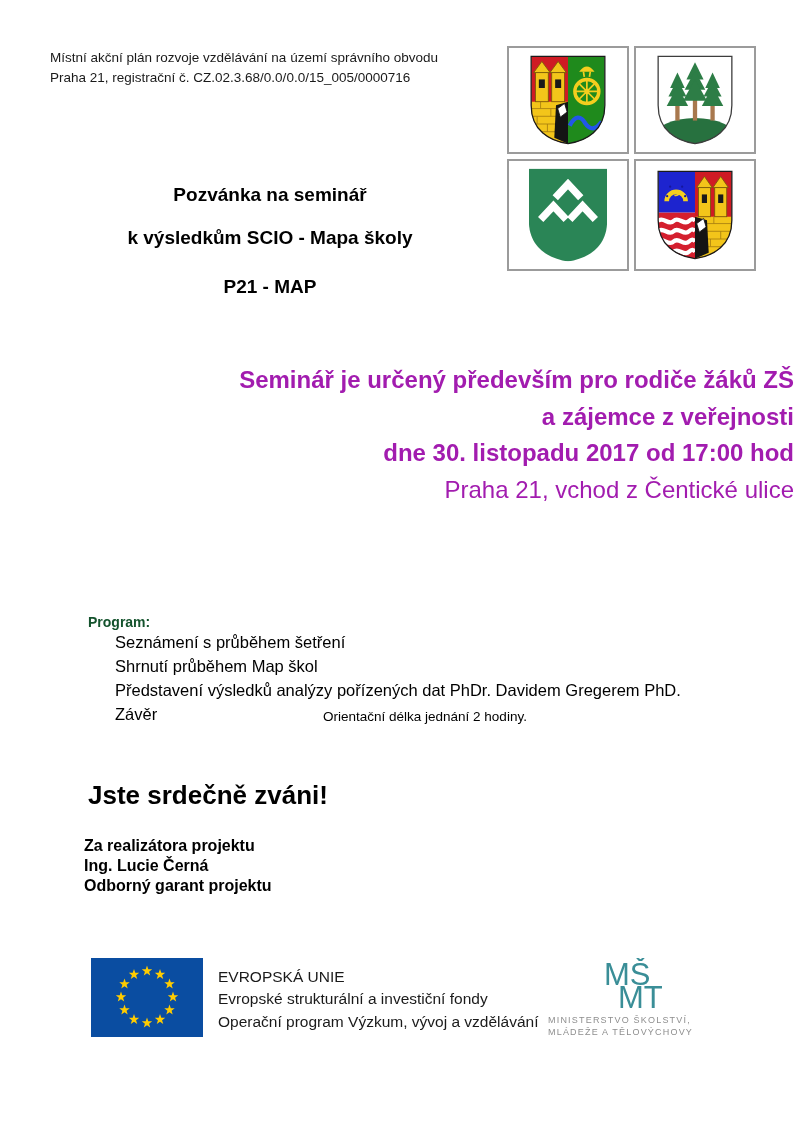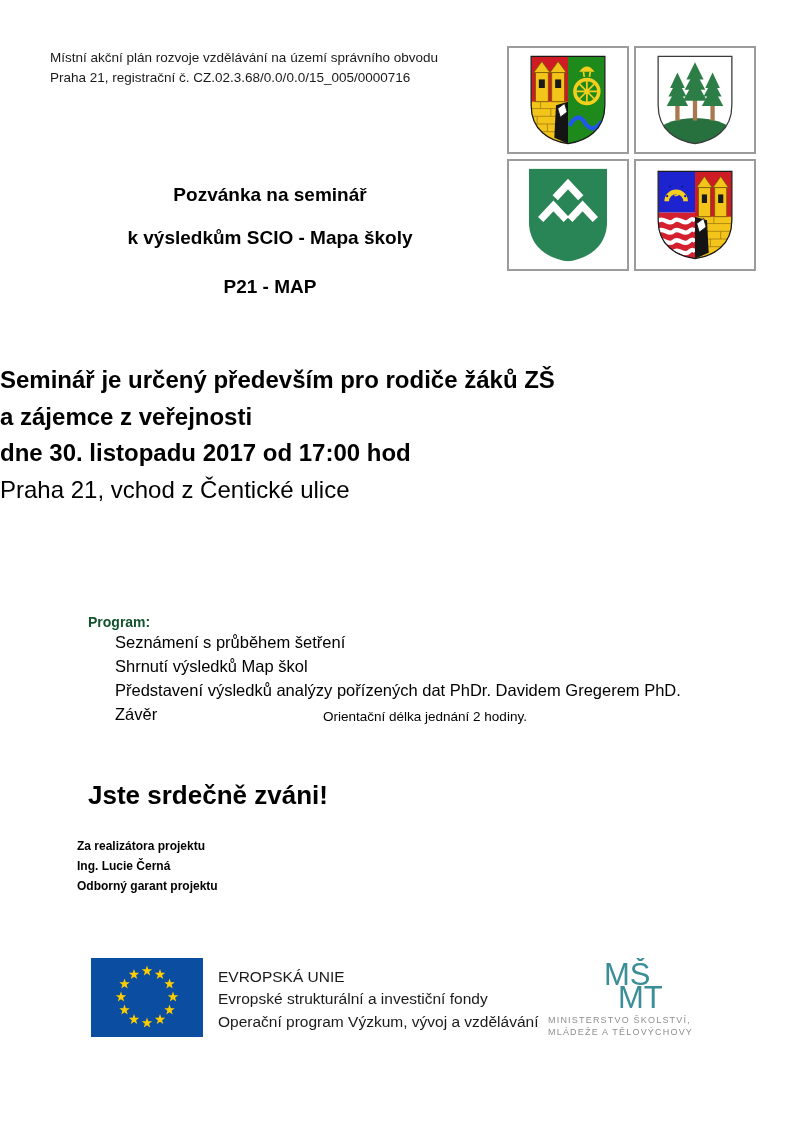--- a/index.html
+++ b/index.html
@@ -13,32 +13,32 @@
   .arms-box{border:2px solid #9b9b9b;background:#fff;display:flex;align-items:center;justify-content:center;}
   .shield{width:86px;height:96px;display:block;}
   .shield-big{width:92px;height:102px;display:block;}
 
   .title{position:absolute;left:55px;top:183px;width:430px;text-align:center;
          font-weight:700;font-size:19px;line-height:23px;color:#000;}
   .title .t1{margin:0 0 20px 0;}
   .title .t2{margin:0 0 26px 0;}
   .title .t3{margin:0;}
 
-  .announce{position:absolute;left:0;top:362px;width:794px;text-align:left;
-            font-size:24px;line-height:36.5px;color:#000000;}
+  .announce{position:absolute;left:0;top:362px;width:794px;text-align:right;
+            font-size:24px;line-height:36.5px;color:#a21caf;}
   .announce .b{font-weight:700;}
 
   .program-heading{position:absolute;left:88px;top:614px;font-size:14px;font-weight:700;color:#14532d;}
   .program-list{position:absolute;left:115px;top:630px;font-size:16.5px;line-height:24px;color:#000;width:620px;}
   .program-list .row{position:relative;height:24px;white-space:nowrap;}
   .program-list .note{position:absolute;left:208px;top:3px;font-size:13.5px;}
 
   .closing{position:absolute;left:88px;top:780px;font-size:26px;font-weight:700;color:#000;}
 
-  .signature{position:absolute;left:77px;top:836px;font-size:12px;font-weight:700;line-height:20px;color:#000;}
+  .signature{position:absolute;left:84px;top:836px;font-size:16px;font-weight:700;line-height:20px;color:#000;}
 
   .eu-flag{position:absolute;left:91px;top:958px;width:112px;height:79px;display:block;}
   .eu-text{position:absolute;left:218px;top:966px;font-size:15.5px;line-height:22.3px;color:#1a1a1a;}
 
   .msmt{position:absolute;left:548px;top:958px;width:172px;text-align:left;}
   .msmt-mono{display:block;margin:0 auto;width:84px;height:54px;}
   .msmt-caption{margin-top:2px;font-size:9px;letter-spacing:1.2px;line-height:12px;color:#8e8e8e;}
 </style>
 </head>
 <body>
@@ -209,21 +209,21 @@
   <div class="announce">
     <div class="b">Seminář je určený především pro rodiče žáků ZŠ</div>
     <div class="b">a zájemce z veřejnosti</div>
     <div class="b">dne 30. listopadu 2017 od 17:00 hod</div>
     <div>Praha 21, vchod z Čentické ulice</div>
   </div>
 
   <div class="program-heading">Program:</div>
   <div class="program-list">
     <div class="row">Seznámení s průběhem šetření</div>
-    <div class="row">Shrnutí výsledků Map škol</div>
+    <div class="row">Shrnutí průběhem Map škol</div>
     <div class="row">Představení výsledků analýzy pořízených dat PhDr. Davidem Gregerem PhD.</div>
     <div class="row">
       <span>Závěr</span>
       <span class="note">Orientační délka jednání 2 hodiny.</span>
     </div>
   </div>
 
   <div class="closing">Jste srdečně zváni!</div>
 
   <div class="signature">

